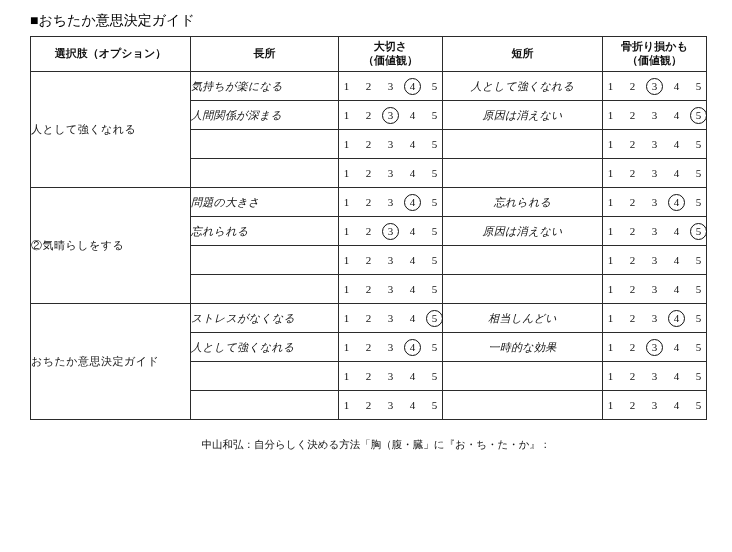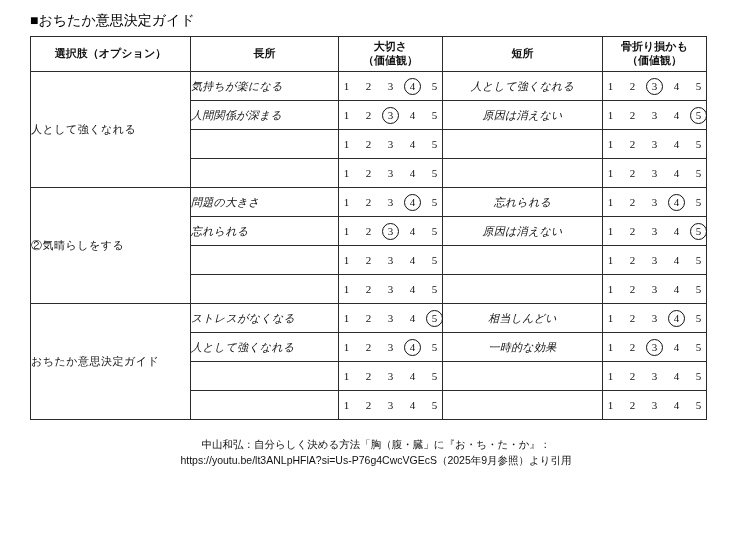--- a/index.html
+++ b/index.html
@@ -426,16 +426,15 @@
                 <span>5</span>
               </div>
             </td>
           </tr>
         </tbody>
     </table>
   </div>
 
   <div class="footer">
     <div>中山和弘：自分らしく決める方法「胸（腹・臓」に『お・ち・た・か』：</div>
-    <div>https://youtu.be/lt3ANLpHFlA?si=Us-P76g4CwcVGEcS（2025年9月参照）より引用</div>
   </div>
 
 </div>
 
 </body></html>

